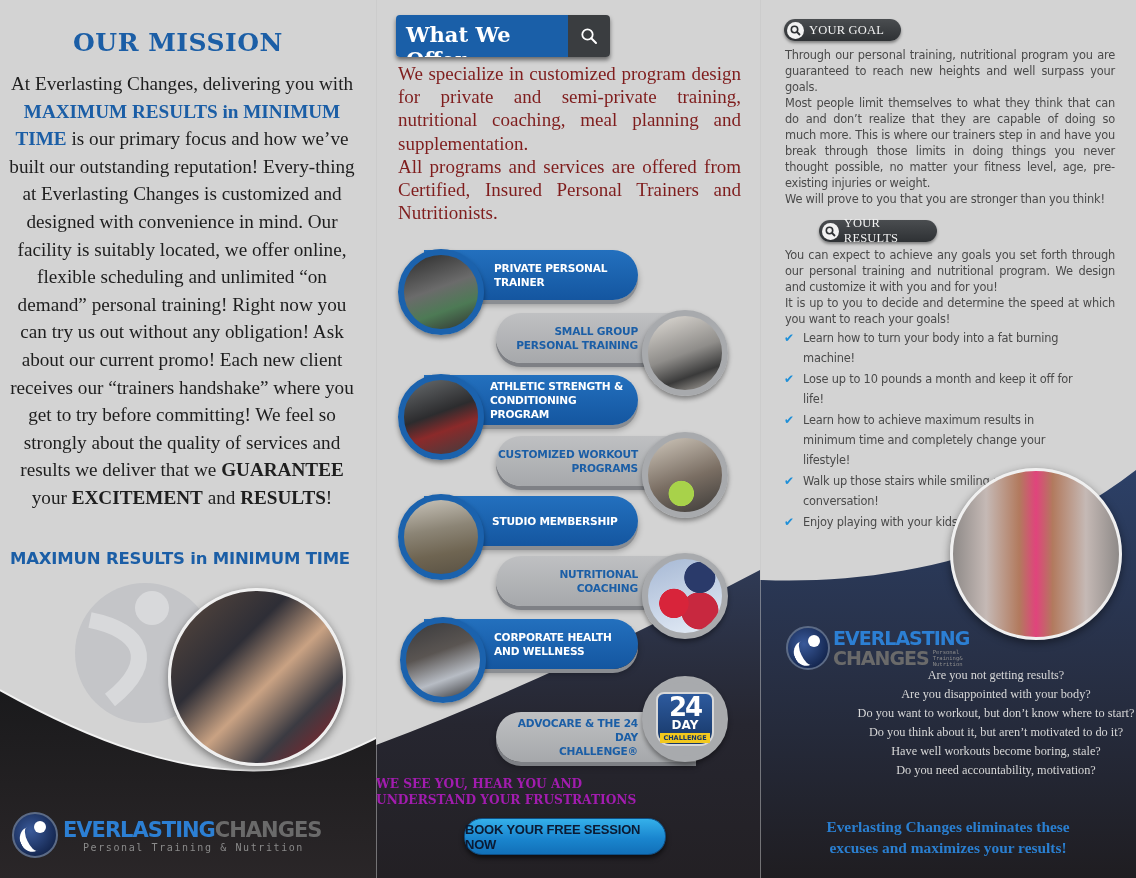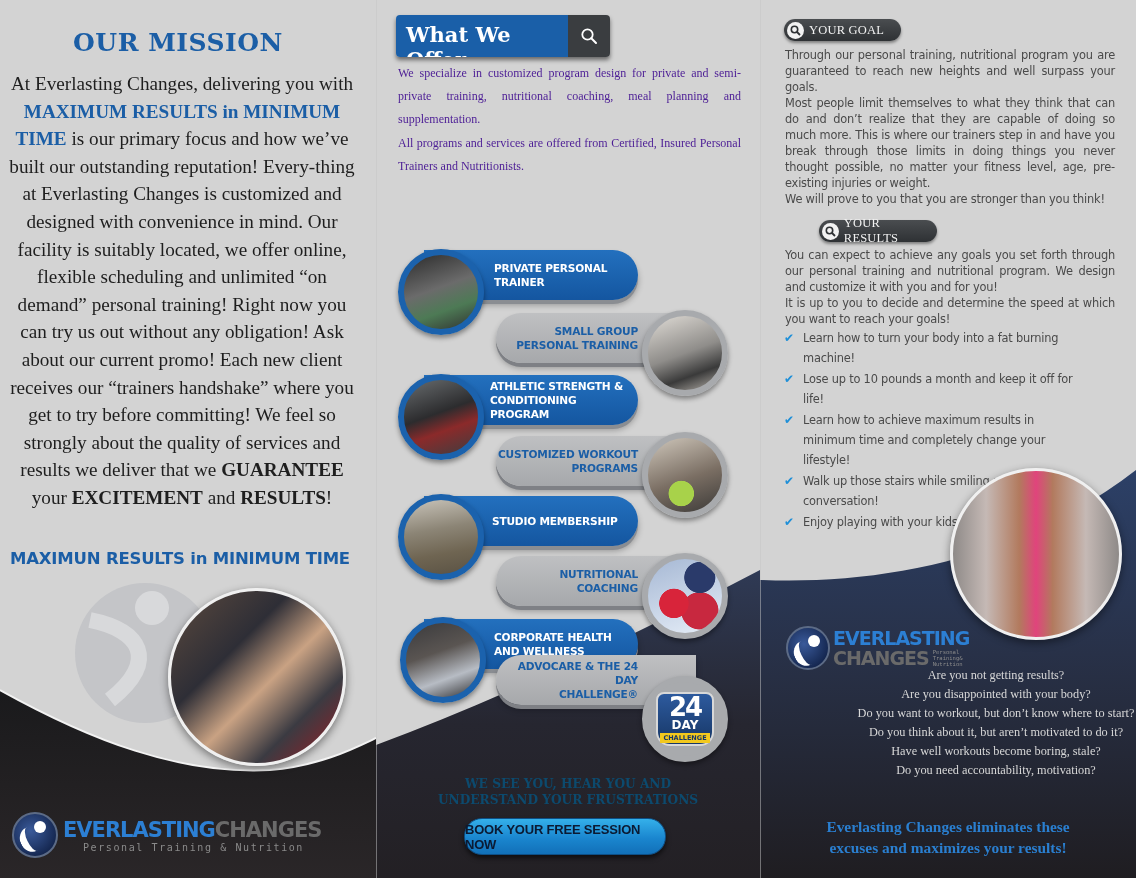--- a/index.html
+++ b/index.html
@@ -35,35 +35,35 @@
   .logo-word-2 { font-family: "DejaVu Sans", sans-serif; font-weight: bold; color: #6a6a6a; }
   .logo-sub { font-family: "DejaVu Sans Mono", monospace; color: #8a8a8a; }
 
   
   .offer-header { position: absolute; top: 15px; left: 20px; height: 42px; display: flex; border-radius: 4px; overflow: hidden;
     box-shadow: 0 3px 4px rgba(0,0,0,0.5); }
   .offer-title { background: #1a5fa8; color: #fff; font-family: "DejaVu Serif", serif; font-weight: bold; font-size: 21px;
     padding: 7px 10px 0 10px; width: 172px; }
   .offer-search { background: #3a3d40; width: 42px; display: flex; align-items: center; justify-content: center; }
   .offer-body { position: absolute; top: 62px; left: 22px; width: 343px; font-family: "Liberation Serif", serif;
-    font-size: 12px; line-height: 23.2px; color: #4c1d95; text-align: justify; }
+    font-size: 19px; line-height: 23.2px; color: #7f1d1d; text-align: justify; }
   .offer-body p { margin: 0; }
 
   .svc { position: absolute; height: 50px; display: flex; align-items: center; font-family: "DejaVu Sans", sans-serif;
     font-weight: bold; font-size: 10.6px; line-height: 14px; letter-spacing: -0.2px; }
   .svc.blue { background: linear-gradient(#2370be, #1456a0); color: #fff; border-radius: 0 25px 25px 0;
     box-shadow: 0 4px 0 #8a8d92, 0 5px 6px rgba(0,0,0,0.3); }
   .svc.grey { background: linear-gradient(#bfc0c2, #a6a8ab); color: #1b5ea6; border-radius: 25px 0 0 25px; justify-content: flex-end; text-align: right;
     box-shadow: 0 4px 0 #7e8085, 0 5px 6px rgba(0,0,0,0.3); }
   .svc-photo { position: absolute; width: 86px; height: 86px; border-radius: 50%; overflow: hidden; }
   .svc-photo.blue-ring { border: 6px solid #1b62ad; box-shadow: 0 3px 5px rgba(0,0,0,0.4); }
   .svc-photo.grey-ring { border: 6px solid #a8aaad; box-shadow: 0 3px 5px rgba(0,0,0,0.4); }
 
-  .frustration { position: absolute; top: 777px; left: 0; width: 384px; text-align: center; font-family: "DejaVu Serif", serif;
-    font-weight: bold; font-size: 12.2px; line-height: 15.5px; color: #0c4a6e; }
+  .frustration { position: absolute; top: 777px; left: 0; width: 384px; text-align: left; font-family: "DejaVu Serif", serif;
+    font-weight: bold; font-size: 12.2px; line-height: 15.5px; color: #a21caf; }
   .book-btn { position: absolute; top: 818px; left: 88px; width: 202px; height: 37px; border-radius: 18px;
     background: linear-gradient(#34b0ea, #1a86cf 55%, #1270b8); border: 1px solid #0d4f86;
     box-shadow: 0 3px 5px rgba(0,0,0,0.6); display: flex; align-items: center; justify-content: center;
     font-family: "Liberation Sans", sans-serif; font-weight: bold; font-size: 13px; color: #0b1a33; letter-spacing: -0.2px; cursor: pointer; }
 
   
   .pill-head { position: absolute; left: 24px; height: 22px; border-radius: 11px; background: linear-gradient(#4a4d50, #2e3134);
     box-shadow: 0 2px 3px rgba(0,0,0,0.4); display: flex; align-items: center; padding-left: 3px; }
   .pill-icon { width: 17px; height: 17px; border-radius: 50%; background: #f2f2f2; display: flex; align-items: center; justify-content: center; margin-right: 5px; }
   .pill-label { font-family: "Liberation Serif", serif; font-size: 12.5px; color: #f2f2f2; letter-spacing: 0.2px; }
@@ -197,21 +197,21 @@
   <div class="svc-photo grey-ring" style="top:553px; left:266px; background: radial-gradient(circle at 70% 25%,#2a3a6a 0 20%,transparent 21%), radial-gradient(circle at 35% 60%,#d8243a 0 22%,transparent 23%), radial-gradient(circle at 70% 70%,#c8283f 0 25%,transparent 26%), linear-gradient(160deg,#a6b8d4,#e6eef8);"></div>
 
   <div class="svc blue" style="top:619px; left:48px; width:214px; padding-left:70px;">
     <div>
         <div>CORPORATE HEALTH</div>
         <div>AND WELLNESS</div>
       </div>
   </div>
   <div class="svc-photo blue-ring" style="top:617px; left:24px; background: linear-gradient(160deg,#3a3a3c,#5a5552 40%,#b7bcc4 70%,#2a2a2c);"></div>
 
-  <div class="svc grey" style="top:655px; left:120px; width:200px; padding-right:58px;">
+  <div class="svc grey" style="top:712px; left:120px; width:200px; padding-right:58px;">
     <div>
         <div>ADVOCARE &amp; THE 24 DAY</div>
         <div>CHALLENGE®</div>
       </div>
   </div>
   <div class="svc-photo grey-ring" style="top:676px; left:266px; background:#a8aaad; display:flex; align-items:center; justify-content:center;">
     <div style="width:58px; height:54px; background: linear-gradient(#2d5a9e,#173766); border-radius:8px 8px 14px 14px; display:flex; flex-direction:column; align-items:center; justify-content:center; border:2px solid #d8d8d8;">
       <div style="font-family:'DejaVu Sans',sans-serif; font-weight:bold; font-size:26px; line-height:24px; color:#fff; letter-spacing:-2px;">24</div>
       <div style="font-family:'DejaVu Sans',sans-serif; font-weight:bold; font-size:12px; line-height:12px; color:#fff;">DAY</div>
       <div style="font-family:'DejaVu Sans',sans-serif; font-weight:bold; font-size:6.5px; background:#f2c81d; color:#173766; padding:1px 3px; margin-top:2px;">CHALLENGE</div>

